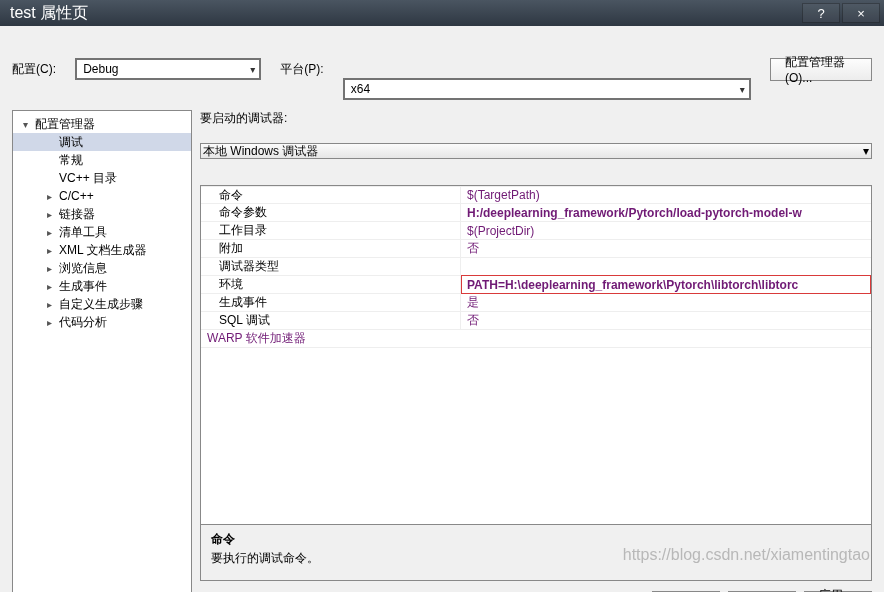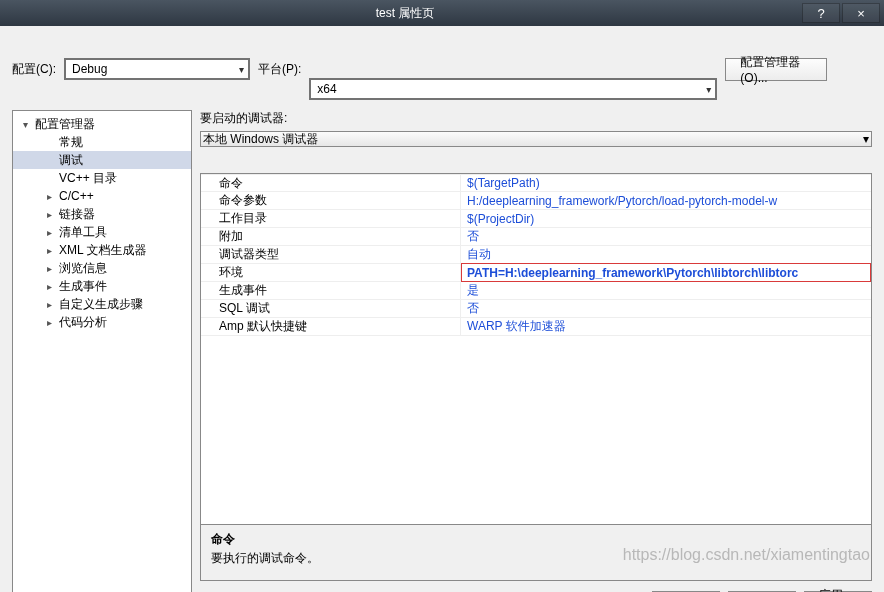--- a/index.html
+++ b/index.html
@@ -1,48 +1,48 @@
 <!DOCTYPE html>
 <html><head>
   <meta charset="utf-8">
   <style>
     * { box-sizing: border-box; margin: 0; padding: 0; font-family: "Microsoft YaHei", "Segoe UI", Tahoma, sans-serif; font-size: 12px; }
     body { width: 884px; height: 592px; background: #f0f0f0; overflow: hidden; }
     .titlebar { height: 26px; background: linear-gradient(#4a5561, #2e3742); color: #fff; display: flex; align-items: center; padding: 0 4px; }
-    .titlebar-text { flex: 1; padding-left: 6px; font-size: 12px; text-align: center; }
+    .titlebar-text { flex: 1; padding-left: 6px; font-size: 16px; }
     .win-btn { width: 38px; height: 20px; margin-left: 2px; background: rgba(255,255,255,0.05); border: 1px solid rgba(0,0,0,0.3); color: #fff; display: flex; align-items: center; justify-content: center; font-size: 13px; }
     .content { height: 566px; background: #f0f0f0; padding: 12px; }
-    .toprow { display: flex; align-items: center; gap: 8px; margin-bottom: 10px; }
+    .toprow { display: flex; align-items: center; margin-bottom: 10px; justify-content: space-between; }
     .toprow label { color: #000; }
     .combo { height: 22px; background: #fff; border: 2px solid #737373; display: flex; align-items: center; justify-content: space-between; padding: 0 4px 0 6px; }
     .combo .chev { font-size: 10px; color: #333; }
     .combo-config { width: 186px; }
     .combo-platform { width: 408px; margin-top: 40px; }
     .btn { height: 23px; background: linear-gradient(#fdfdfd,#ececec); border: 1px solid #888; padding: 0 14px; display: inline-flex; align-items: center; justify-content: center; cursor: default; }
     .btn-mgr { width: 102px; }
     .main { display: flex; gap: 8px; height: 504px; }
     .tree { width: 180px; border: 1px solid #888; background: #fff; padding: 4px 0; overflow: hidden; }
     .tree-item { height: 18px; display: flex; align-items: center; padding-left: 6px; color: #000; }
     .tree-item.level1 { padding-left: 10px; }
     .tree-item.level2 { padding-left: 34px; }
     .tree-item.selected { background: #d0d8e8; }
     .tri { width: 12px; display: inline-block; color: #555; font-size: 10px; }
     .right { flex: 1; display: flex; flex-direction: column; }
-    .debugger-label { margin-bottom: 4px; }
+    .debugger-label { margin-bottom: 16px; }
     .debugger-combo { width: 100%; height: 16px; border: 1px solid #888; background: linear-gradient(#fbfbfb,#e6e6e6); display: flex; align-items: center; justify-content: space-between; padding: 0 2px; margin-bottom: 26px; }
     .prop-grid { flex: 1; border: 1px solid #888; background: #fff; display: flex; flex-direction: column; }
     .grid-body { flex: 1; overflow: hidden; }
     .grid-row { height: 18px; display: flex; align-items: center; border-bottom: 1px solid #eeeeee; }
     .grid-row:first-child { border-top: 1px solid #eeeeee; }
     .grid-label { width: 260px; padding-left: 18px; color: #000; border-right: 1px solid #eeeeee; height: 100%; display: flex; align-items: center; }
-    .grid-value { flex: 1; padding-left: 6px; color: #1d4ed8; height: 100%; display: flex; align-items: center; overflow: hidden; white-space: nowrap; }
+    .grid-value { flex: 1; padding-left: 6px; color: #701a75; height: 100%; display: flex; align-items: center; overflow: hidden; white-space: nowrap; }
     .grid-row.highlight { position: relative; }
     .grid-row.highlight .grid-value { font-weight: bold; }
     .grid-row.highlight::after { content: ""; position: absolute; right: 0; top: -1px; bottom: -1px; left: 260px; border: 1px solid #d93a3a; pointer-events: none; }
-    .grid-row.bold .grid-value { font-weight: normal; text-align: right; }
+    .grid-row.bold .grid-value { font-weight: bold; text-align: right; }
     .desc-panel { height: 56px; border-top: 1px solid #888; background: #f0f0f0; padding: 6px 10px; }
     .desc-title { font-weight: bold; margin-bottom: 2px; }
     .footer { display: flex; justify-content: flex-end; gap: 8px; margin-top: 10px; }
     .footer .btn { width: 68px; }
     .watermark { position: absolute; right: 14px; bottom: 28px; color: #b8b8b8; font-size: 16px; pointer-events: none; }
   </style>
 </head>
 <body>
 
 <div class="titlebar">
@@ -65,27 +65,27 @@
     </div>
     <div class="btn btn-mgr">配置管理器(O)...</div>
   </div>
 
   <div class="main">
     <div class="tree" id="tree">
         <div class="tree-item level1">
           <span class="tri">▾</span>
           <span>配置管理器</span>
         </div>
+        <div class="tree-item level2 selected">
+          <span class="tri"></span>
+          <span>调试</span>
+        </div>
         <div class="tree-item level2">
           <span class="tri"></span>
           <span>常规</span>
-        </div>
-        <div class="tree-item level2 selected">
-          <span class="tri"></span>
-          <span>调试</span>
         </div>
         <div class="tree-item level2">
           <span class="tri"></span>
           <span>VC++ 目录</span>
         </div>
         <div class="tree-item level2">
           <span class="tri">▸</span>
           <span>C/C++</span>
         </div>
         <div class="tree-item level2">
@@ -138,36 +138,34 @@
             <div class="grid-row">
               <div class="grid-label">工作目录</div>
               <div class="grid-value">$(ProjectDir)</div>
             </div>
             <div class="grid-row">
               <div class="grid-label">附加</div>
               <div class="grid-value">否</div>
             </div>
             <div class="grid-row">
               <div class="grid-label">调试器类型</div>
-              <div class="grid-value">自动</div>
             </div>
             <div class="grid-row highlight">
               <div class="grid-label">环境</div>
               <div class="grid-value">PATH=H:\deeplearning_framework\Pytorch\libtorch\libtorc</div>
             </div>
             <div class="grid-row">
               <div class="grid-label">生成事件</div>
               <div class="grid-value">是</div>
             </div>
             <div class="grid-row">
               <div class="grid-label">SQL 调试</div>
               <div class="grid-value">否</div>
             </div>
             <div class="grid-row">
-              <div class="grid-label">Amp 默认快捷键</div>
               <div class="grid-value">WARP 软件加速器</div>
             </div>
           </div>
         <div class="desc-panel">
           <div class="desc-title">命令</div>
           <div>要执行的调试命令。</div>
         </div>
       </div>
 
       <div class="footer">

